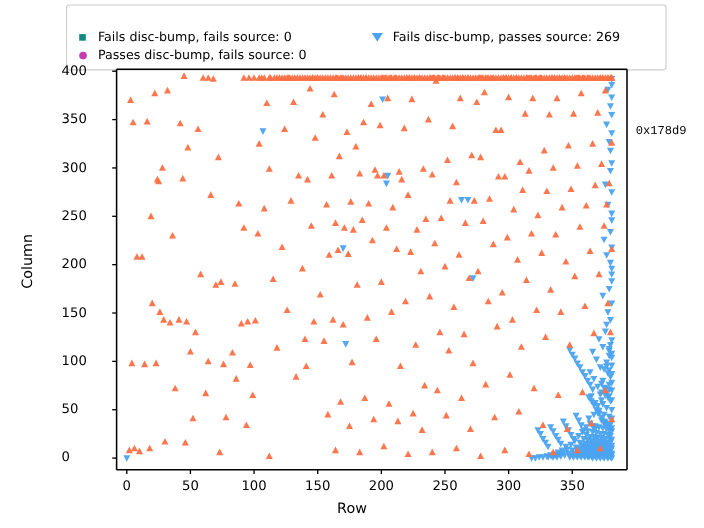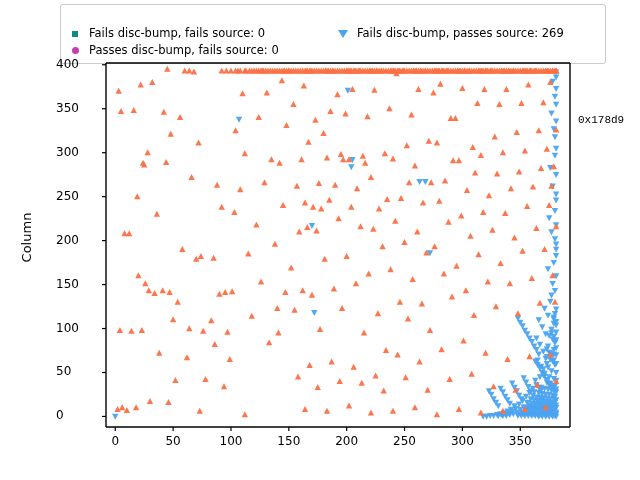--- a/index.html
+++ b/index.html
@@ -931,17 +931,18 @@
       <div class="tick-label ytick" style="left: 56px; top: 364.488px;">50</div>
       <div class="tick-label ytick" style="left: 56px; top: 320.527px;">100</div>
       <div class="tick-label ytick" style="left: 56px; top: 276.565px;">150</div>
       <div class="tick-label ytick" style="left: 56px; top: 232.604px;">200</div>
       <div class="tick-label ytick" style="left: 56px; top: 188.643px;">250</div>
       <div class="tick-label ytick" style="left: 56px; top: 144.681px;">300</div>
       <div class="tick-label ytick" style="left: 56px; top: 100.72px;">350</div>
       <div class="tick-label ytick" style="left: 56px; top: 56.7585px;">400</div>
     </div>
 
+  <div class="axis-label" id="xlabel">Row</div>
   <div class="axis-label" id="ylabel">Column</div>
 
   <div id="annotation">0x178d9</div>
 
 </div>
 
 </body></html>

